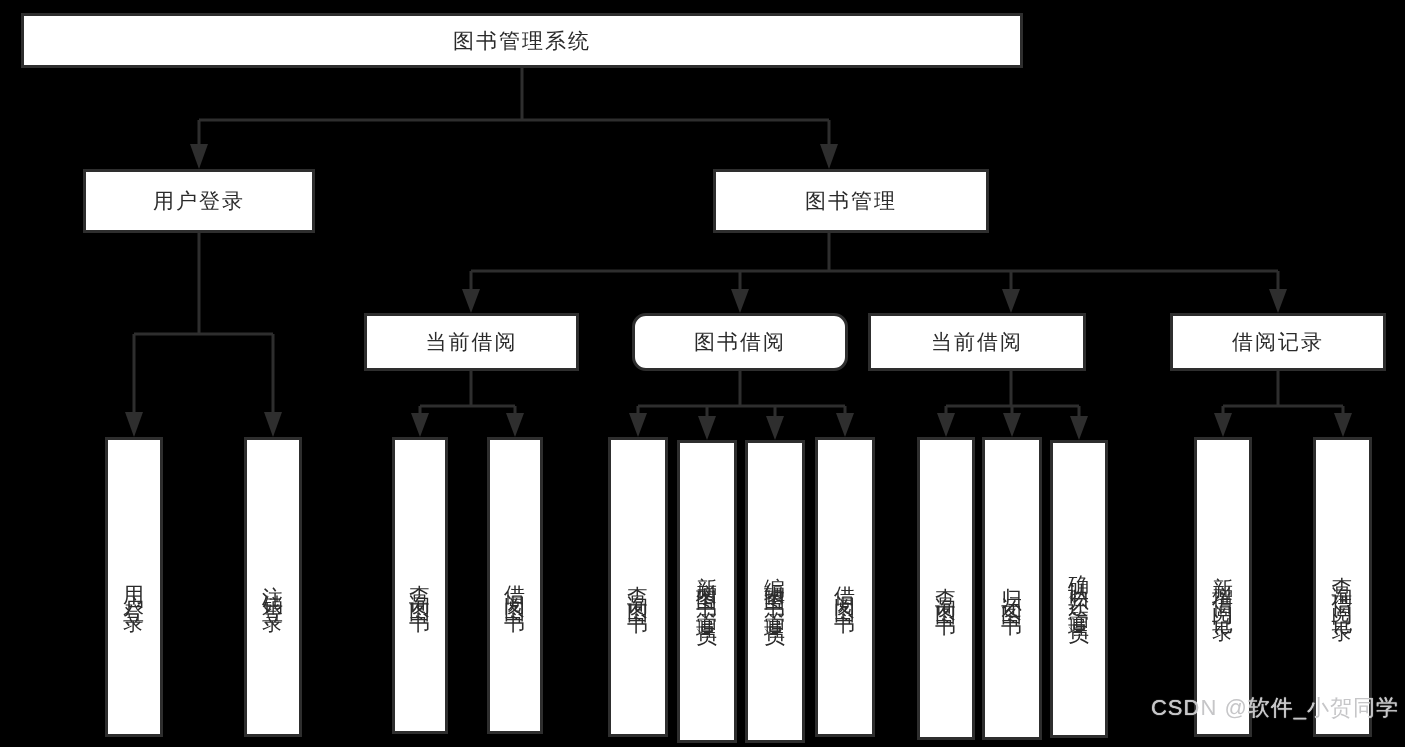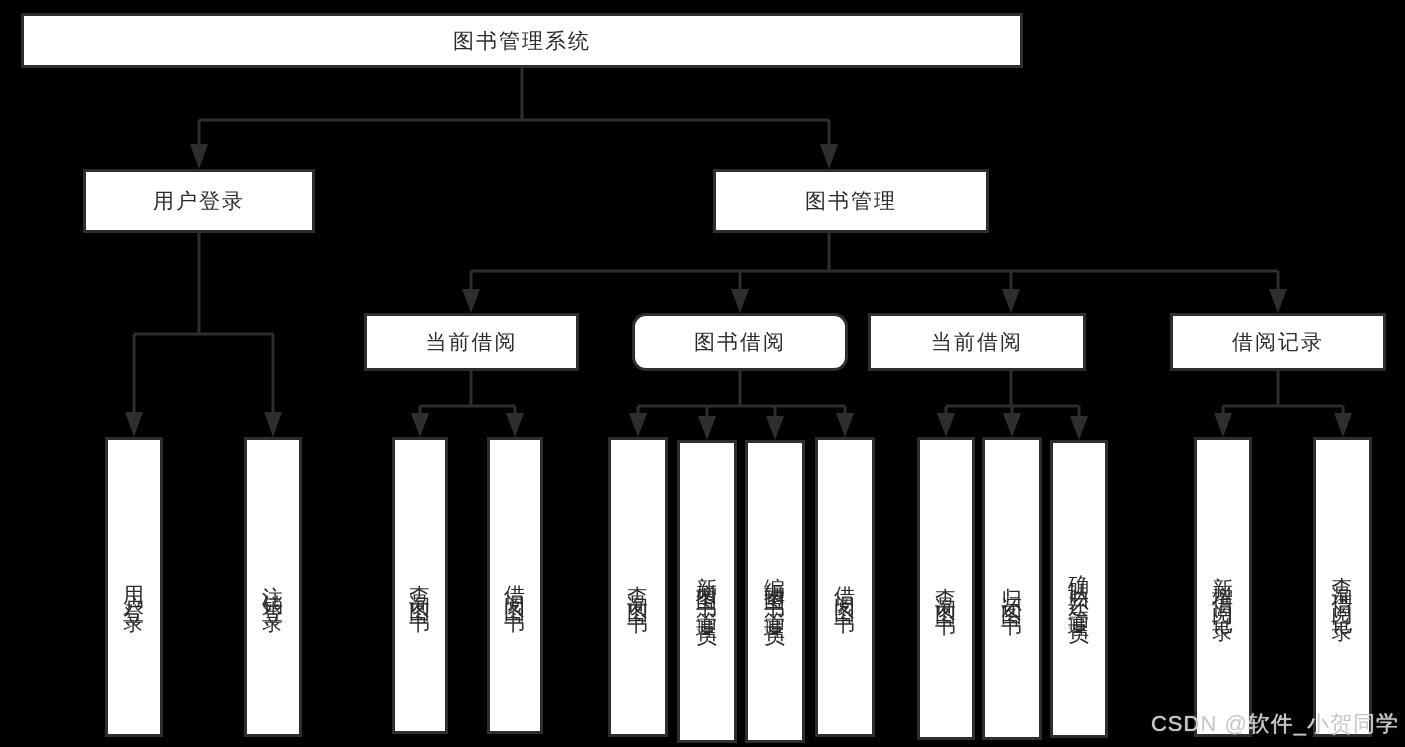--- a/index.html
+++ b/index.html
@@ -51,21 +51,21 @@
     writing-mode:vertical-rl;
     text-orientation:mixed;
     letter-spacing:9px;
     line-height:1;
     z-index:2;
   }
   .leaf.tight{letter-spacing:7px;}
   .watermark{
     position:absolute;
     right:6px;
-    bottom:8px;
+    bottom:24px;
     font-size:22px;
     color:#c6c6c8;
     letter-spacing:1px;
     z-index:3;
     text-shadow:0 0 1px #ffffff;
   }
 </style>
 </head>
 <body>
 

